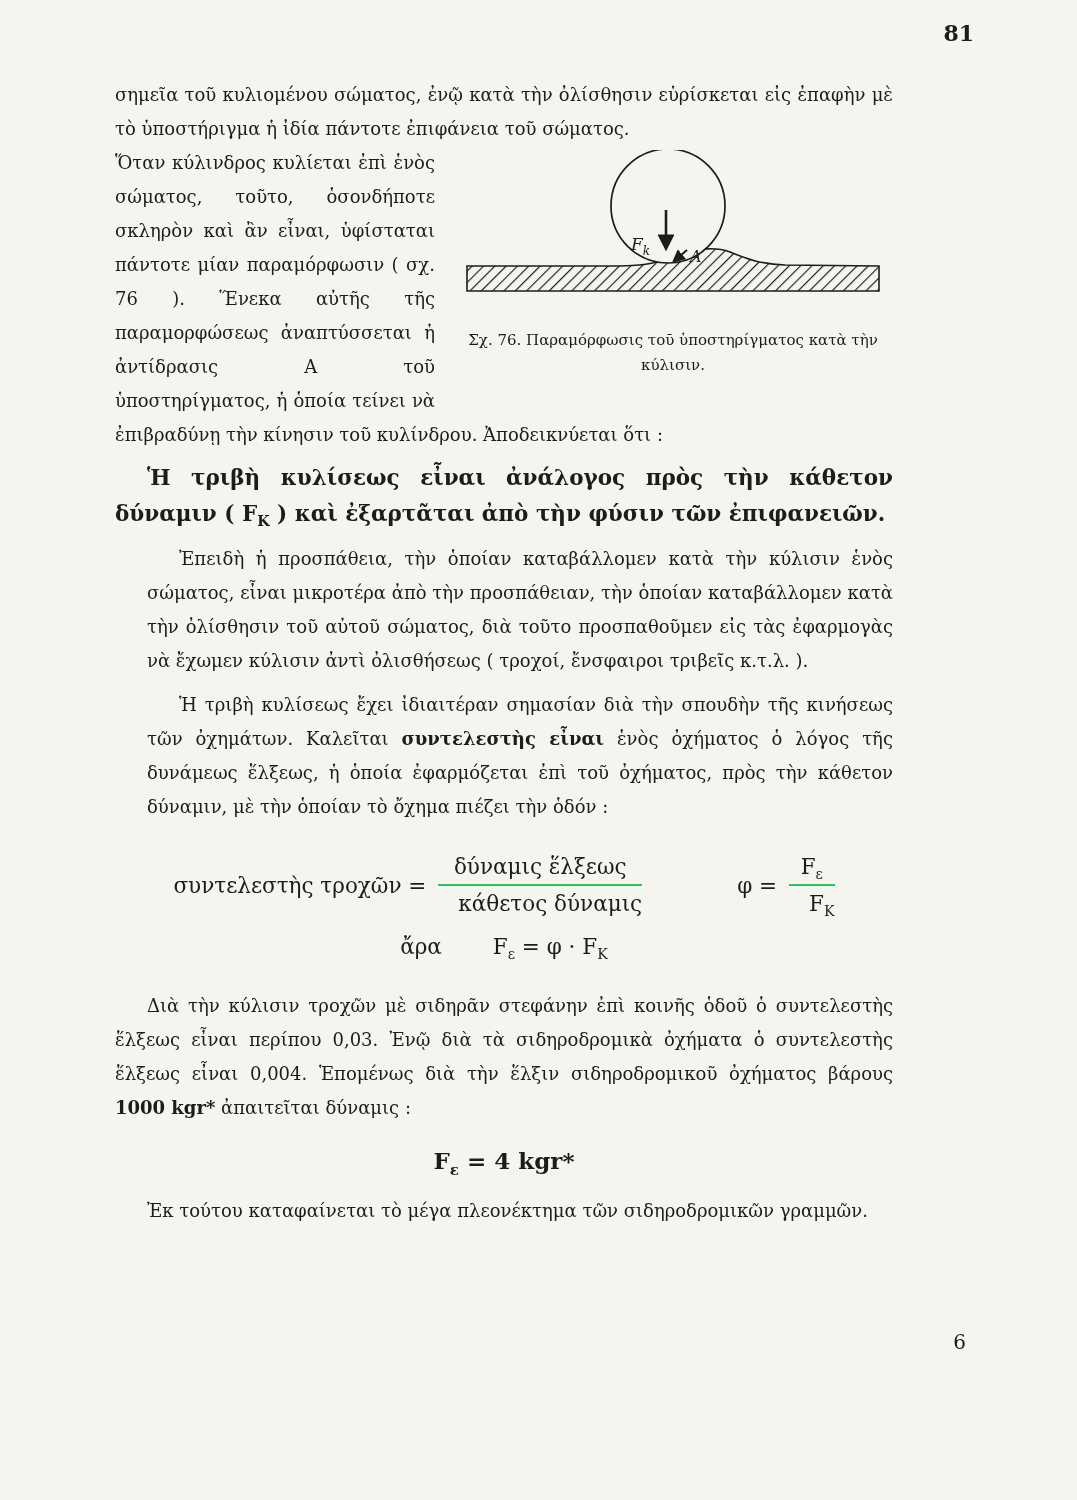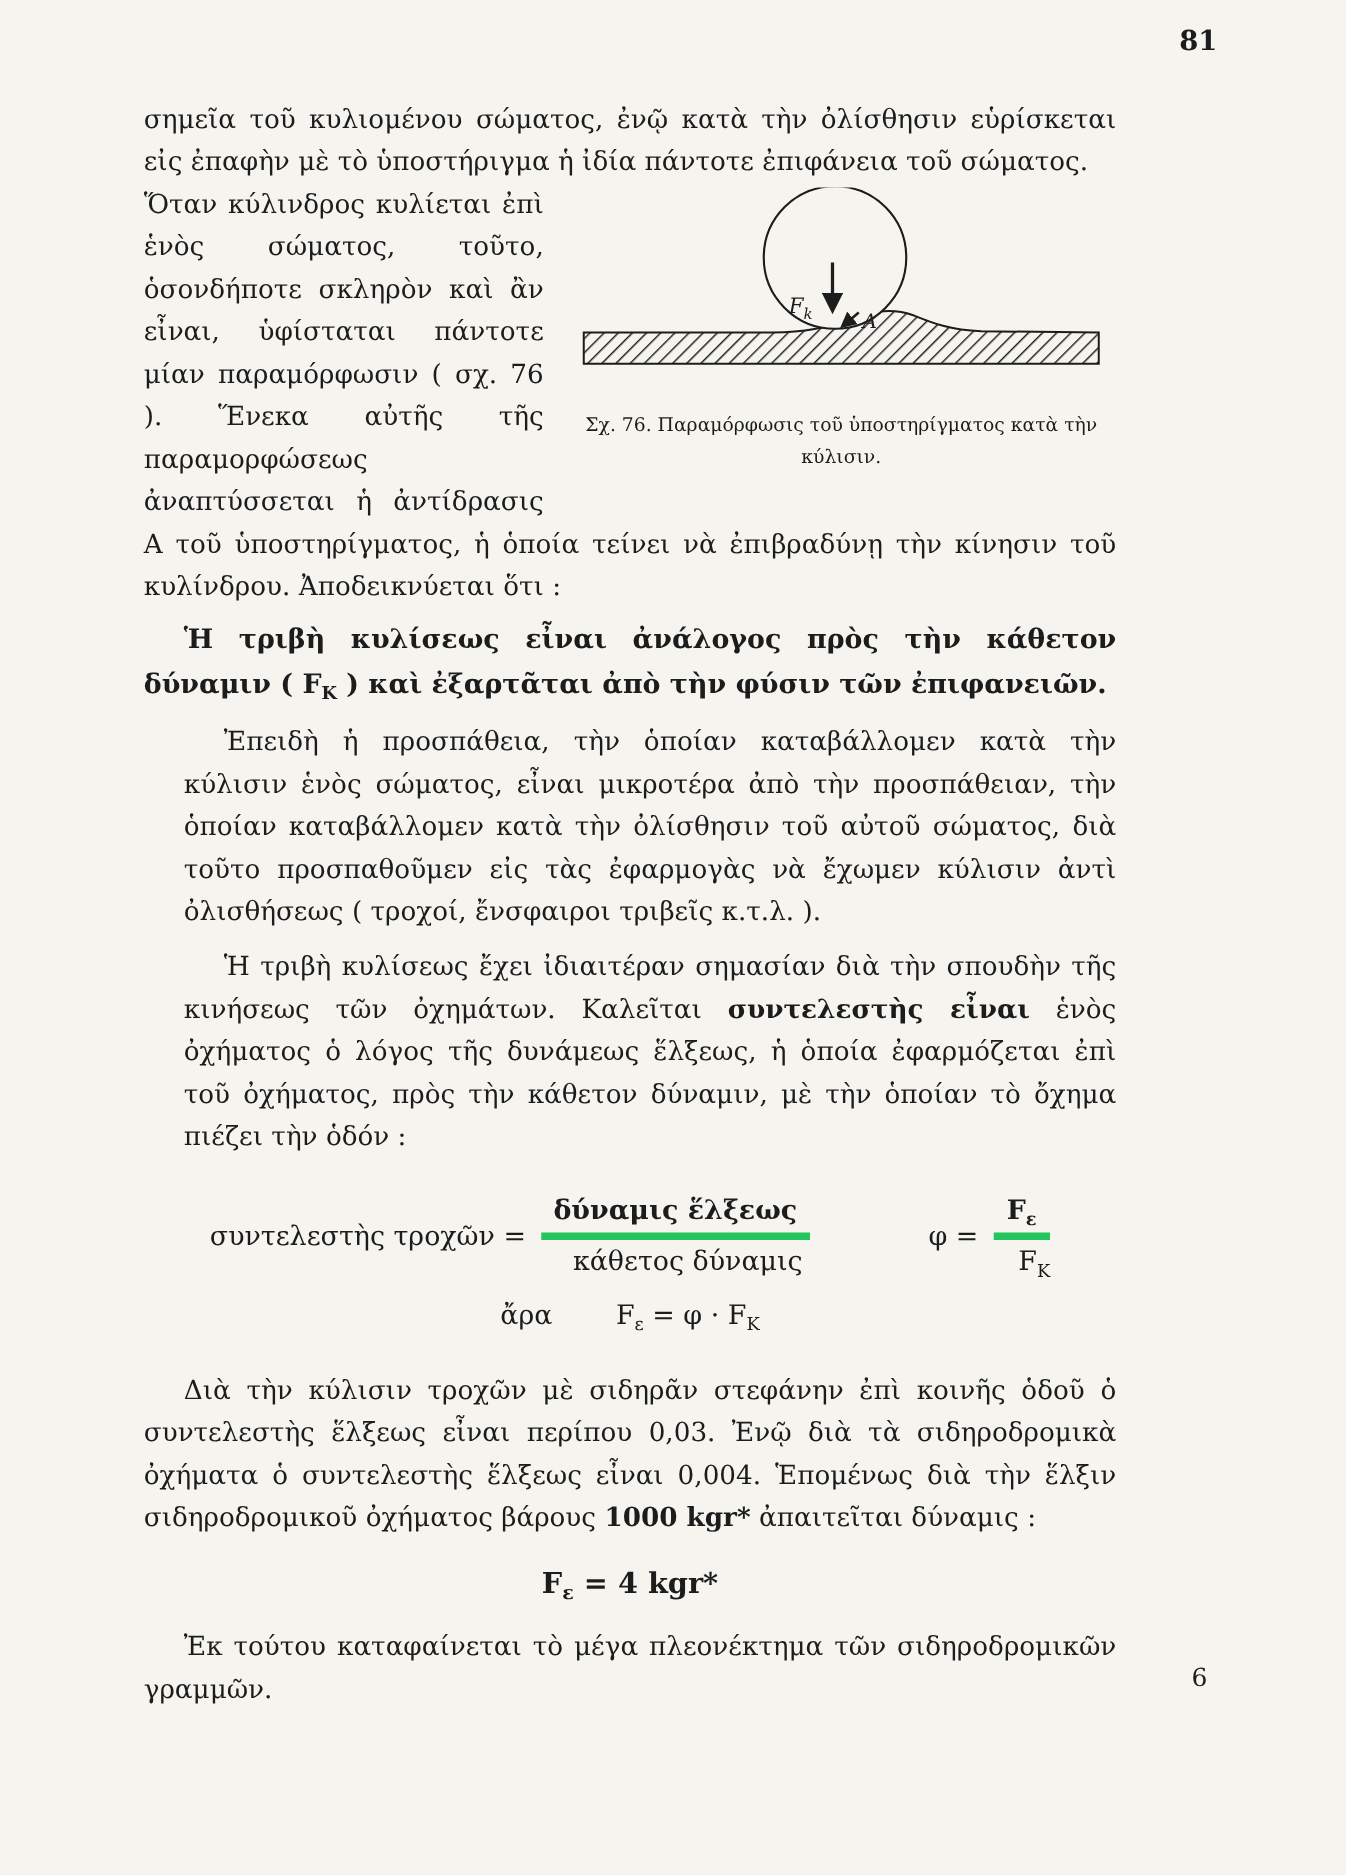--- a/index.html
+++ b/index.html
@@ -14,21 +14,21 @@
     position:relative;
     width:1010px; height:1500px;
     padding:78px 117px 0 115px;
     overflow:hidden;
   }
   .pagenum {
     position:absolute; top:20px; right:36px;
     font-size:22px; font-weight:bold;
   }
   p.body {
-    font-size:21px; line-height:34px;
+    font-size:18px; line-height:34px;
     text-align:justify;
   }
   .indent { text-indent:32px; }
   .mt { margin-top:10px;margin-left:32px; }
   .fig {
     float:right; width:440px;
     margin:4px 0 8px 18px;
     text-align:center;
   }
   .figsvg { display:block; margin:0 auto; }
@@ -39,21 +39,21 @@
     font-size:21.5px; line-height:36px; font-weight:bold;
     text-align:justify; text-indent:32px; margin:8px 0 8px;
   }
   sub { font-size:66%; line-height:0; }
   .formula-row {
     display:flex; justify-content:center; align-items:center;
     gap:95px; font-size:21.5px; margin:30px 0 6px;
   }
   .lhs-group, .phi-group { display:flex; align-items:center; gap:12px; }
   .frac { display:inline-block; text-align:center; vertical-align:middle; }
-  .frac .num { display:block; padding:0 10px 5px; border-bottom:6px solid #22c55e;font-weight:bold; }
+  .frac .num { display:block; padding:0 10px 5px; border-bottom:2px solid #22c55e; }
   .frac .den { display:block; padding-top:5px;margin-left:20px; }
   .ara-row { text-align:center; font-size:21.5px; margin:18px 0 30px; }
   .ara-word { margin-right:44px; }
   .result-line { text-align:center; font-size:23px; font-weight:bold; margin:22px 0 20px; }
   .footer-mark {
     position:absolute; right:44px; bottom:146px;
     font-size:20px;
   }
   .clear { clear:both; }
 </style>

